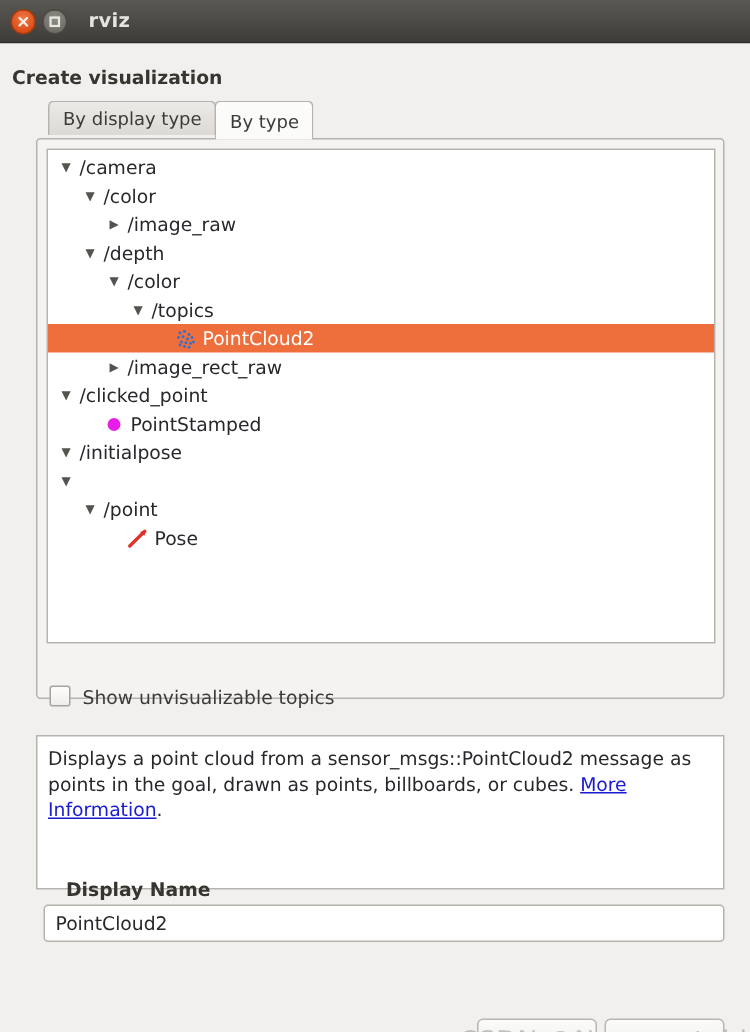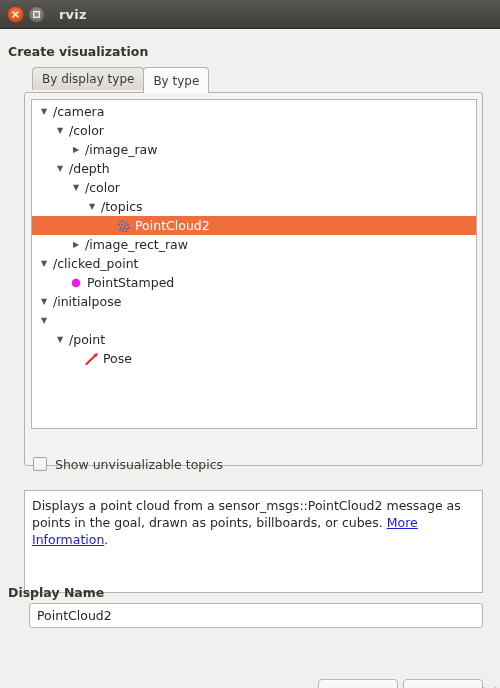--- a/index.html
+++ b/index.html
@@ -206,21 +206,21 @@
     color: #26282b;
     overflow: hidden;
   }
   .desc-link {
     color: #1a1ad0;
     text-decoration: underline;
     cursor: pointer;
   }
 
   
-  #display-name-heading { top: 556px; }
+  #display-name-heading { top: 556px; margin-left: 36px; }
   .name-input {
     position: absolute;
     left: 29px; top: 574px;
     width: 454px; height: 25px;
     background: #ffffff;
     border: 1px solid #b6b2ad;
     border-radius: 3px;
     box-sizing: border-box;
     display: flex;
     align-items: center;

